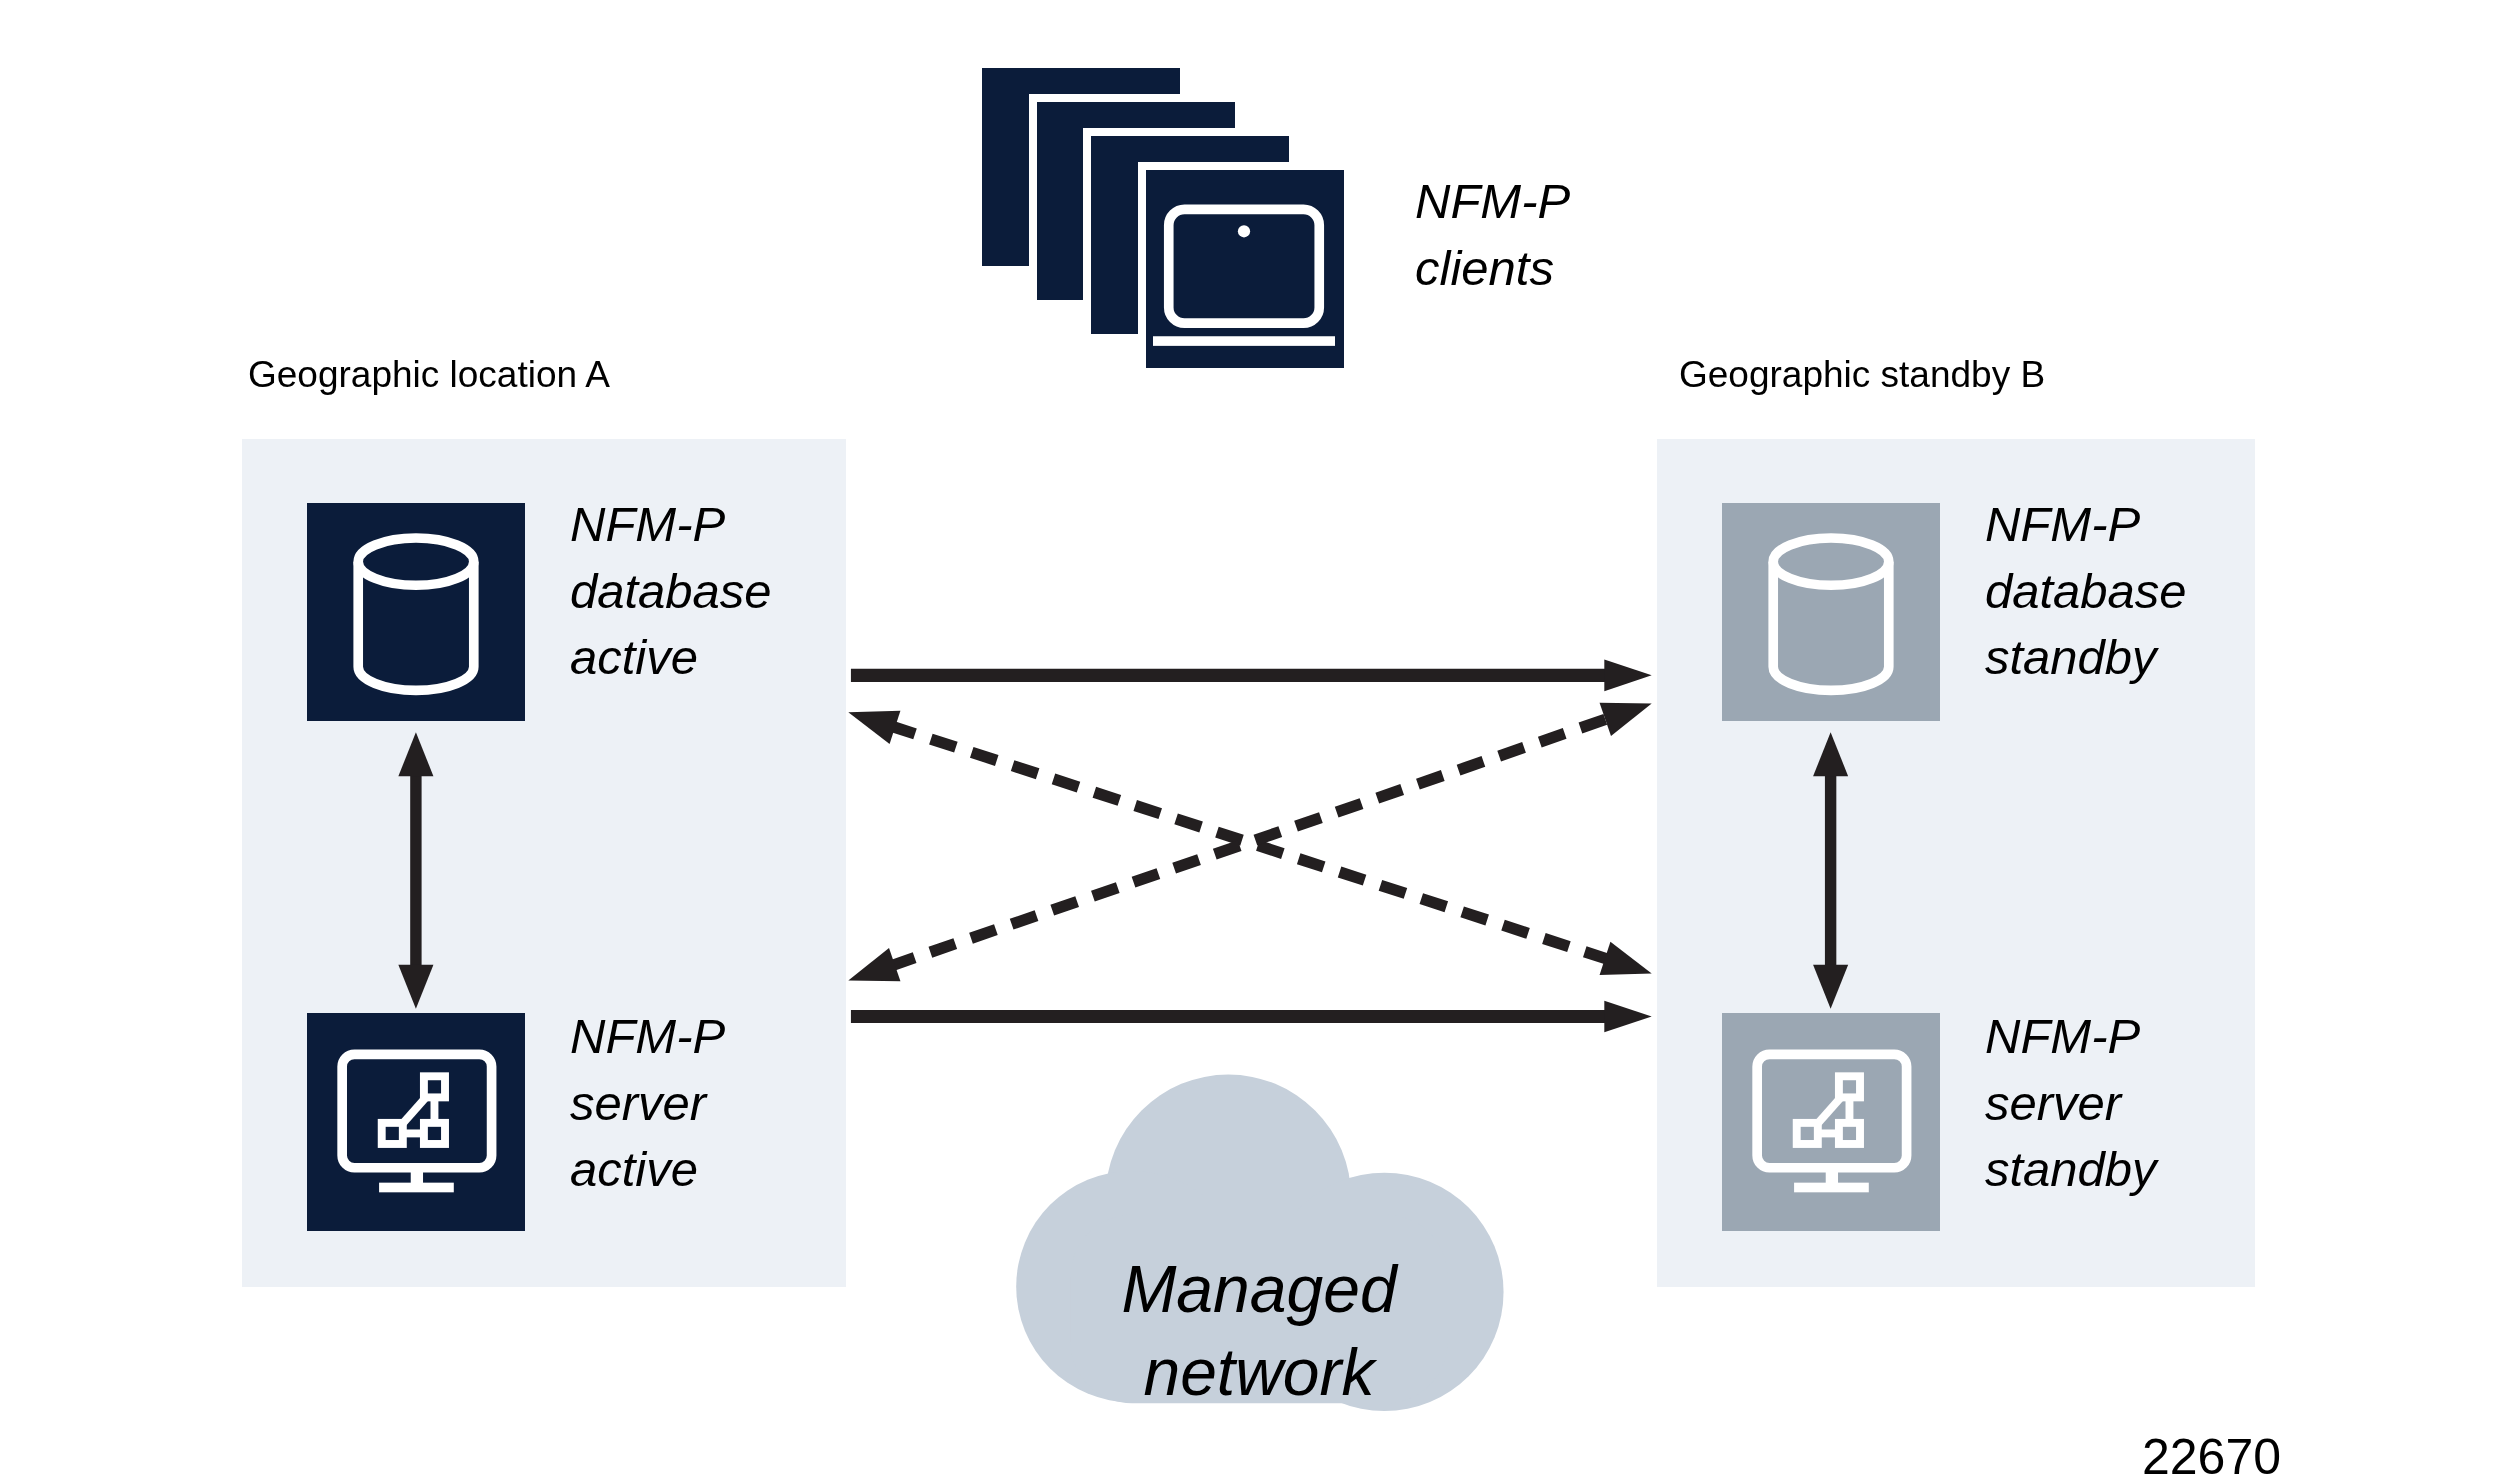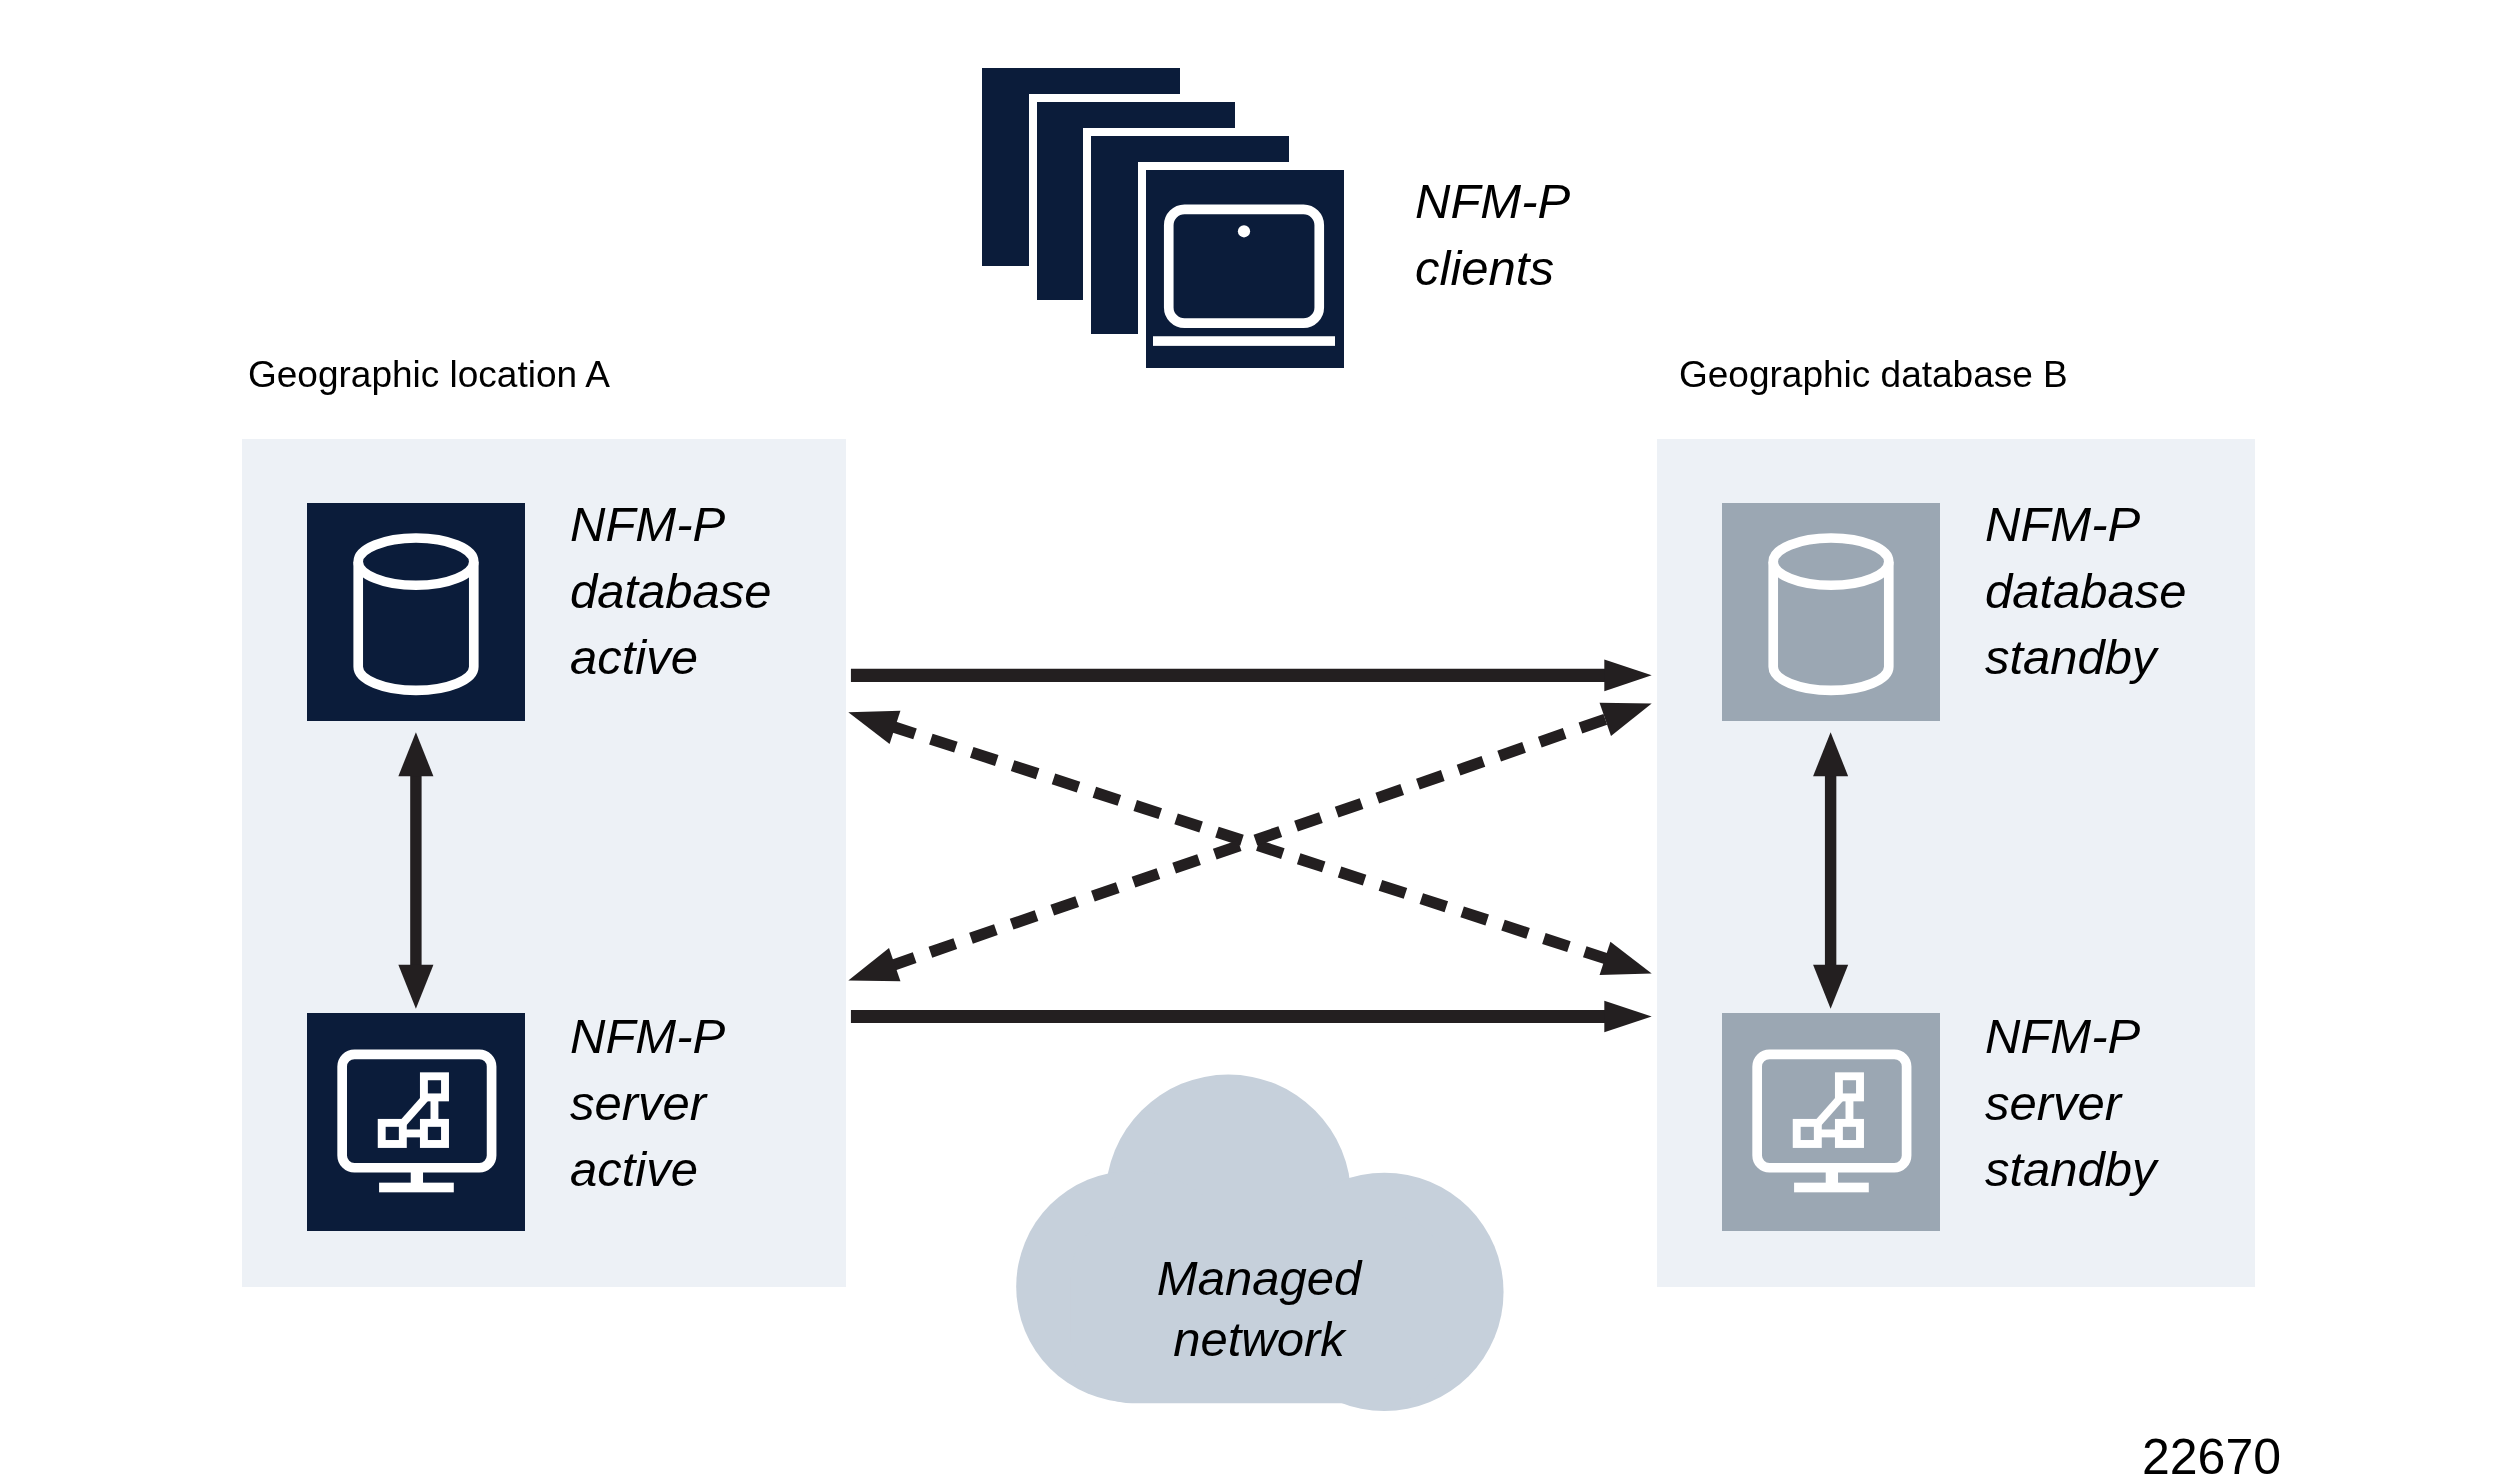--- a/index.html
+++ b/index.html
@@ -21,21 +21,21 @@
   
   .panel{position:absolute;background:var(--panel,#edf1f6);}
   .iconbox{position:absolute;width:218px;height:218px;}
   .iconbox.navy{background:var(--navy,#0b1c3a);}
   .iconbox.gray{background:var(--standby,#9ba7b3);}
   .iconbox svg{position:absolute;left:0;top:0;}
   
   #cloud{left:1009px;top:1057px;width:500px;height:355px;}
   #cloud-label{
     left:0;top:191px;width:500px;text-align:center;
-    font-size:49px;line-height:1.25;
+    font-size:66px;line-height:1.25;
   }
   #figure-number{
     right:7px;top:1428px;width:351px;text-align:left;font-size:50px;
   }
   svg{display:block;}
 </style>
 </head>
 <body>
 
 <div>
@@ -47,21 +47,21 @@
       <rect x="26" y="45" width="172" height="130" rx="18" fill="none" stroke="#ffffff" stroke-width="11"></rect>
       <circle cx="112" cy="70" r="7" fill="#ffffff"></circle>
       <rect x="8" y="190" width="208" height="11" fill="#ffffff"></rect>
     </svg>
   </div>
 </div>
 <div class="abs label prelines" style="left:1415px;top:168px;width:263px;">NFM-P
 clients</div>
 
 <div class="abs title" style="left:248px;top:353px;">Geographic location A</div>
-<div class="abs title" style="left:1679px;top:353px;">Geographic database B</div>
+<div class="abs title" style="left:1679px;top:353px;">Geographic standby B</div>
 
 <div class="panel" style="left:242px;top:439px;width:604px;height:848px;"></div>
 
 <div class="iconbox navy" style="left:307px;top:503px;">
   <svg width="218" height="218" viewBox="0 0 248 249">
     <ellipse cx="124" cy="67" rx="66" ry="27" fill="none" stroke="#ffffff" stroke-width="11"></ellipse>
     <path d="M58 67 L58 187 A66 27 0 0 0 190 187 L190 67" fill="none" stroke="#ffffff" stroke-width="11"></path>
   </svg>
 </div>
 <div class="abs label prelines" style="left:570px;top:491px;width:272px;">NFM-P

